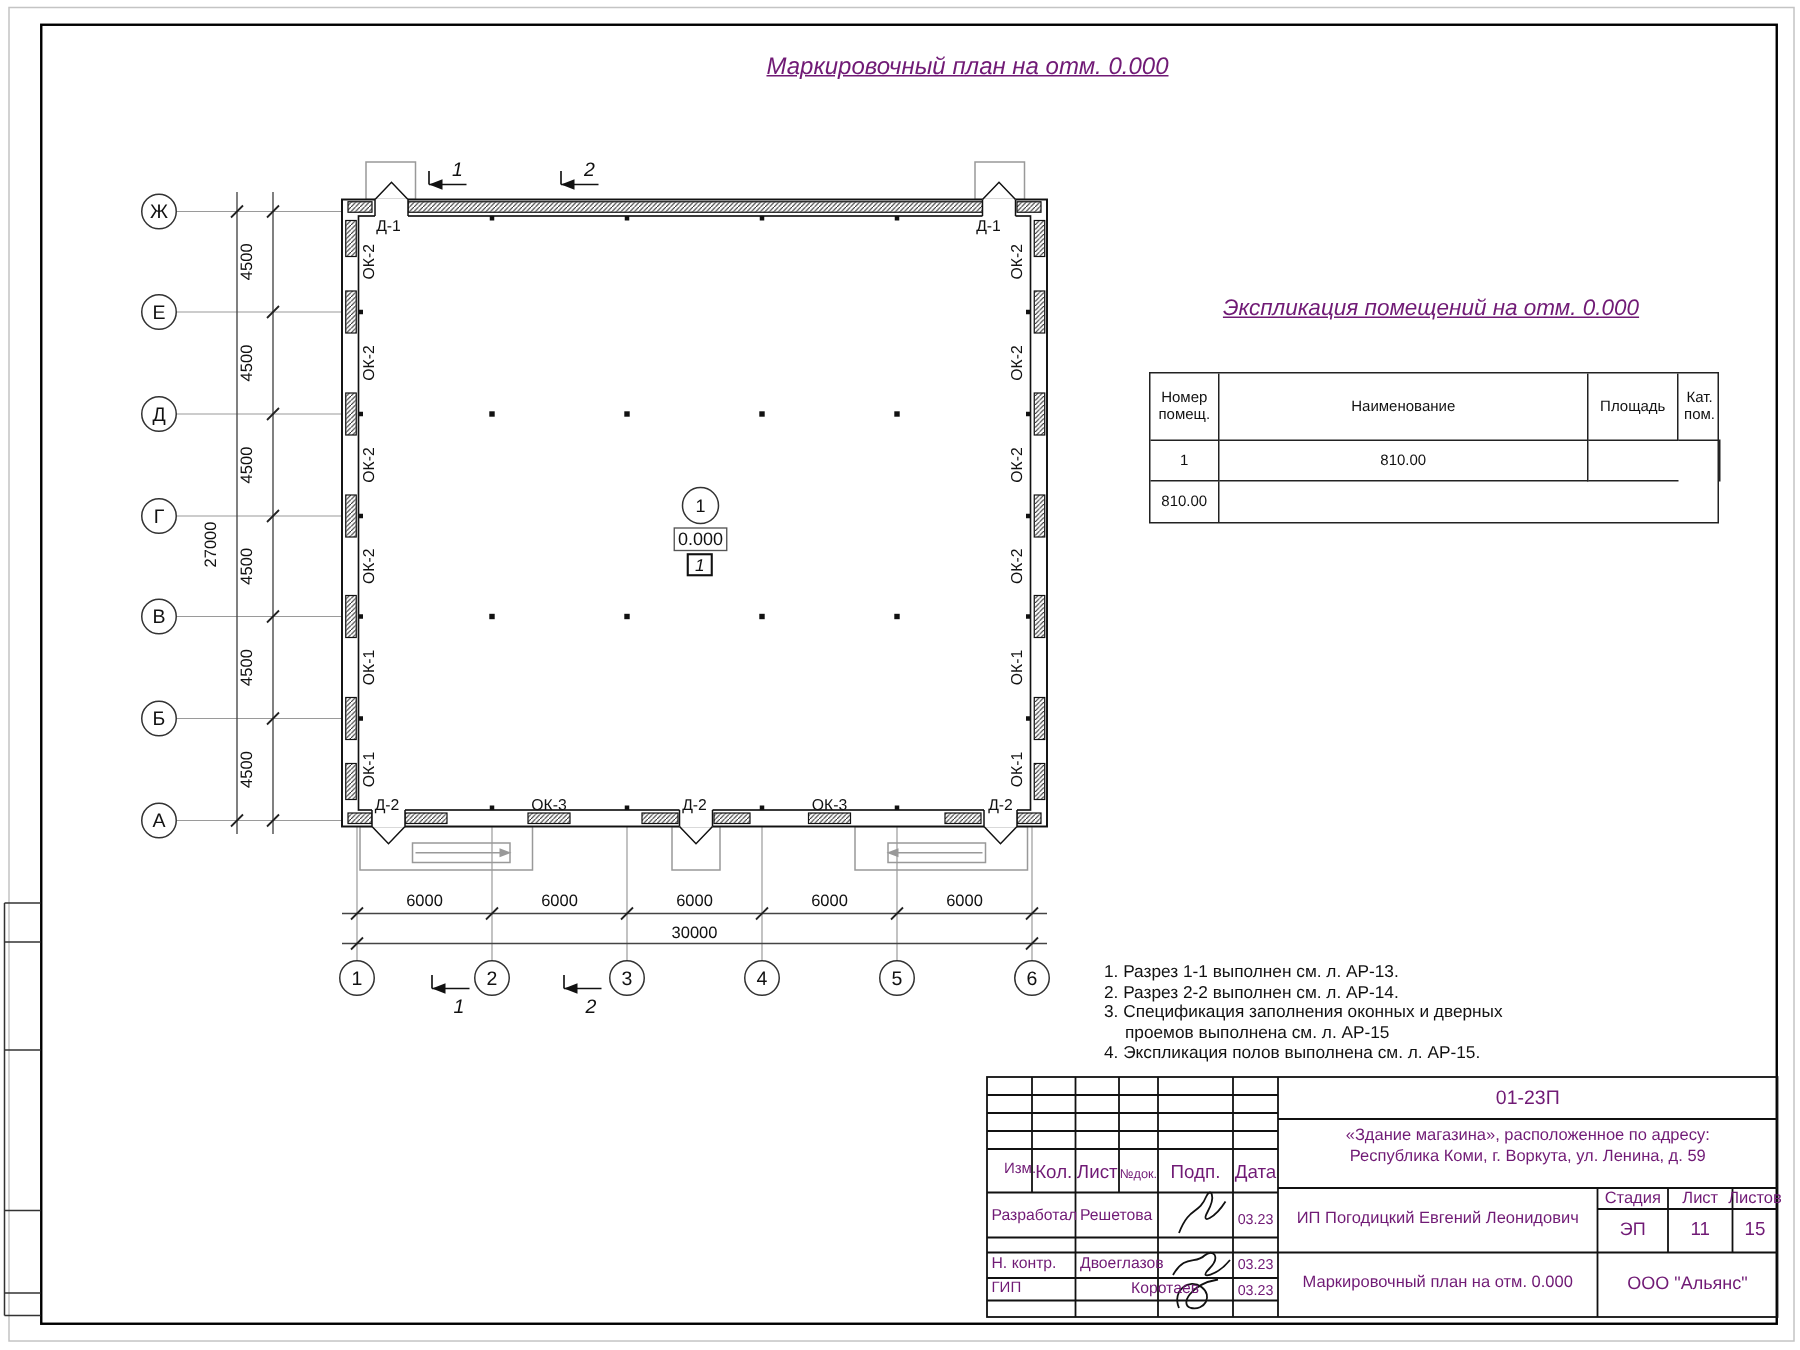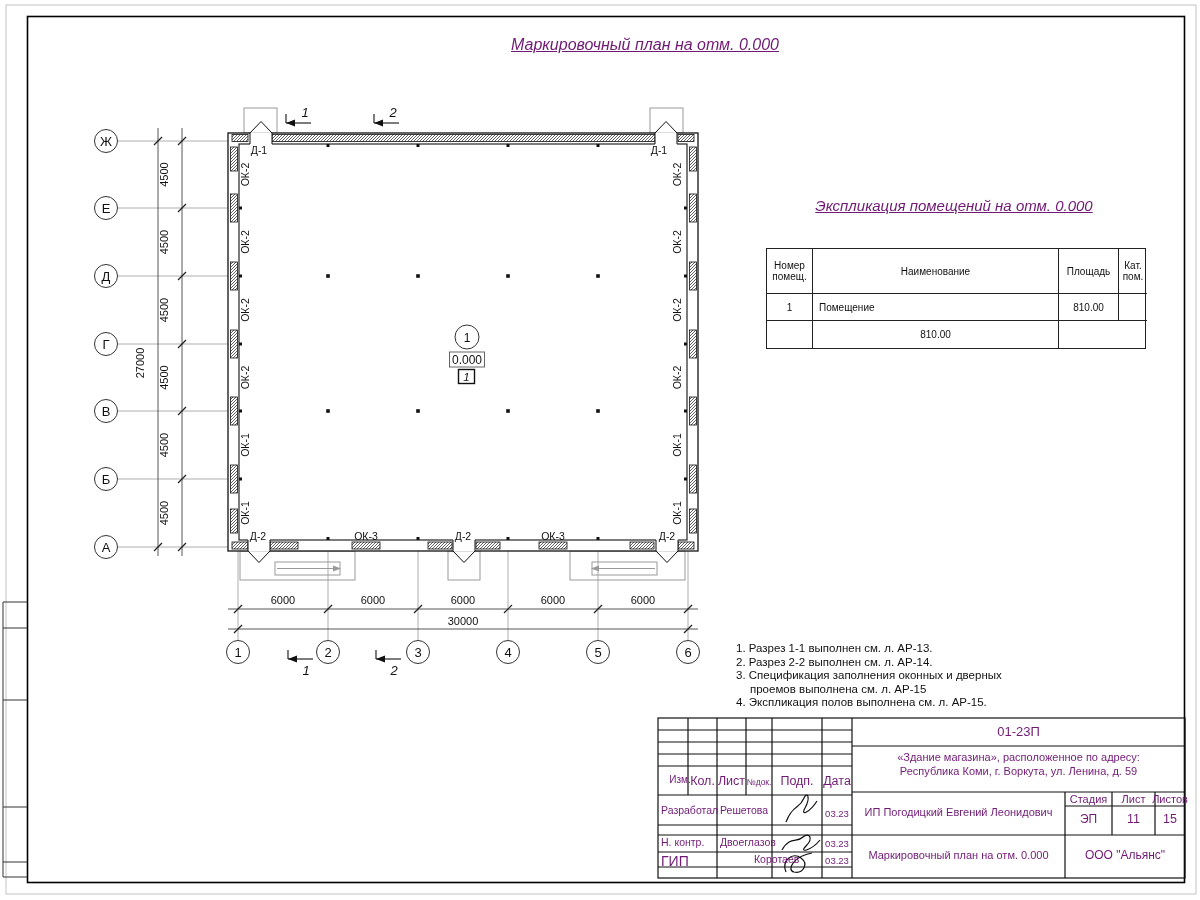--- a/index.html
+++ b/index.html
@@ -338,21 +338,20 @@
 
 <div class="t title-expl" style="left:784px;top:197px;width:340px;">Экспликация помещений на отм. 0.000</div>
 
 <div class="xtable">
   <div class="cell hd">Номер помещ.</div>
   <div class="cell hd">Наименование</div>
   <div class="cell hd">Площадь</div>
   <div class="cell hd last">Кат. пом.</div>
 
   <div class="cell">1</div>
-  <div class="cell nm">Помещение</div>
   <div class="cell">810.00</div>
   <div class="cell last"></div>
 
   <div class="cell bot"></div>
   <div class="cell bot">810.00</div>
   <div class="cell last bot"></div>
 </div>
 
 <div class="notes">
   <div>1. Разрез 1-1 выполнен см. л. АР-13.</div>
@@ -373,21 +372,21 @@
   <span class="t c" style="left:101px;top:60px;font-size:8.5px;">№док.</span>
   <span class="t c" style="left:139px;top:57px;font-size:12.5px;">Подп.</span>
   <span class="t c" style="left:179px;top:57px;font-size:12.5px;">Дата</span>
 
   <span class="t" style="left:3px;top:87px;font-size:10.5px;">Разработал</span>
   <span class="t" style="left:62px;top:87px;font-size:10.5px;">Решетова</span>
   <span class="t c" style="left:179px;top:91px;font-size:9.5px;">03.23</span>
   <span class="t" style="left:3px;top:119px;font-size:10.5px;">Н. контр.</span>
   <span class="t" style="left:62px;top:119px;font-size:10.5px;">Двоеглазов</span>
   <span class="t c" style="left:179px;top:121px;font-size:9.5px;">03.23</span>
-  <span class="t" style="left:3px;top:136px;font-size:14px;">ГИП</span>
+  <span class="t" style="left:3px;top:136px;font-size:10px;">ГИП</span>
   <span class="t" style="left:62px;top:136px;font-size:10.5px;padding-left:34px;">Коротаев</span>
   <span class="t c" style="left:179px;top:138px;font-size:9.5px;">03.23</span>
 
   <span class="t c" style="left:300.5px;top:89px;font-size:11px;">ИП Погодицкий Евгений Леонидович</span>
   <span class="t c" style="left:300.5px;top:132px;font-size:11px;">Маркировочный план на отм. 0.000</span>
   <span class="t c" style="left:467px;top:131px;font-size:12px;">ООО "Альянс"</span>
 
   <span class="t c" style="left:430.5px;top:76px;font-size:11px;">Стадия</span>
   <span class="t c" style="left:475.5px;top:76px;font-size:11px;">Лист</span>
   <span class="t c" style="left:512px;top:76px;font-size:11px;">Листов</span>

